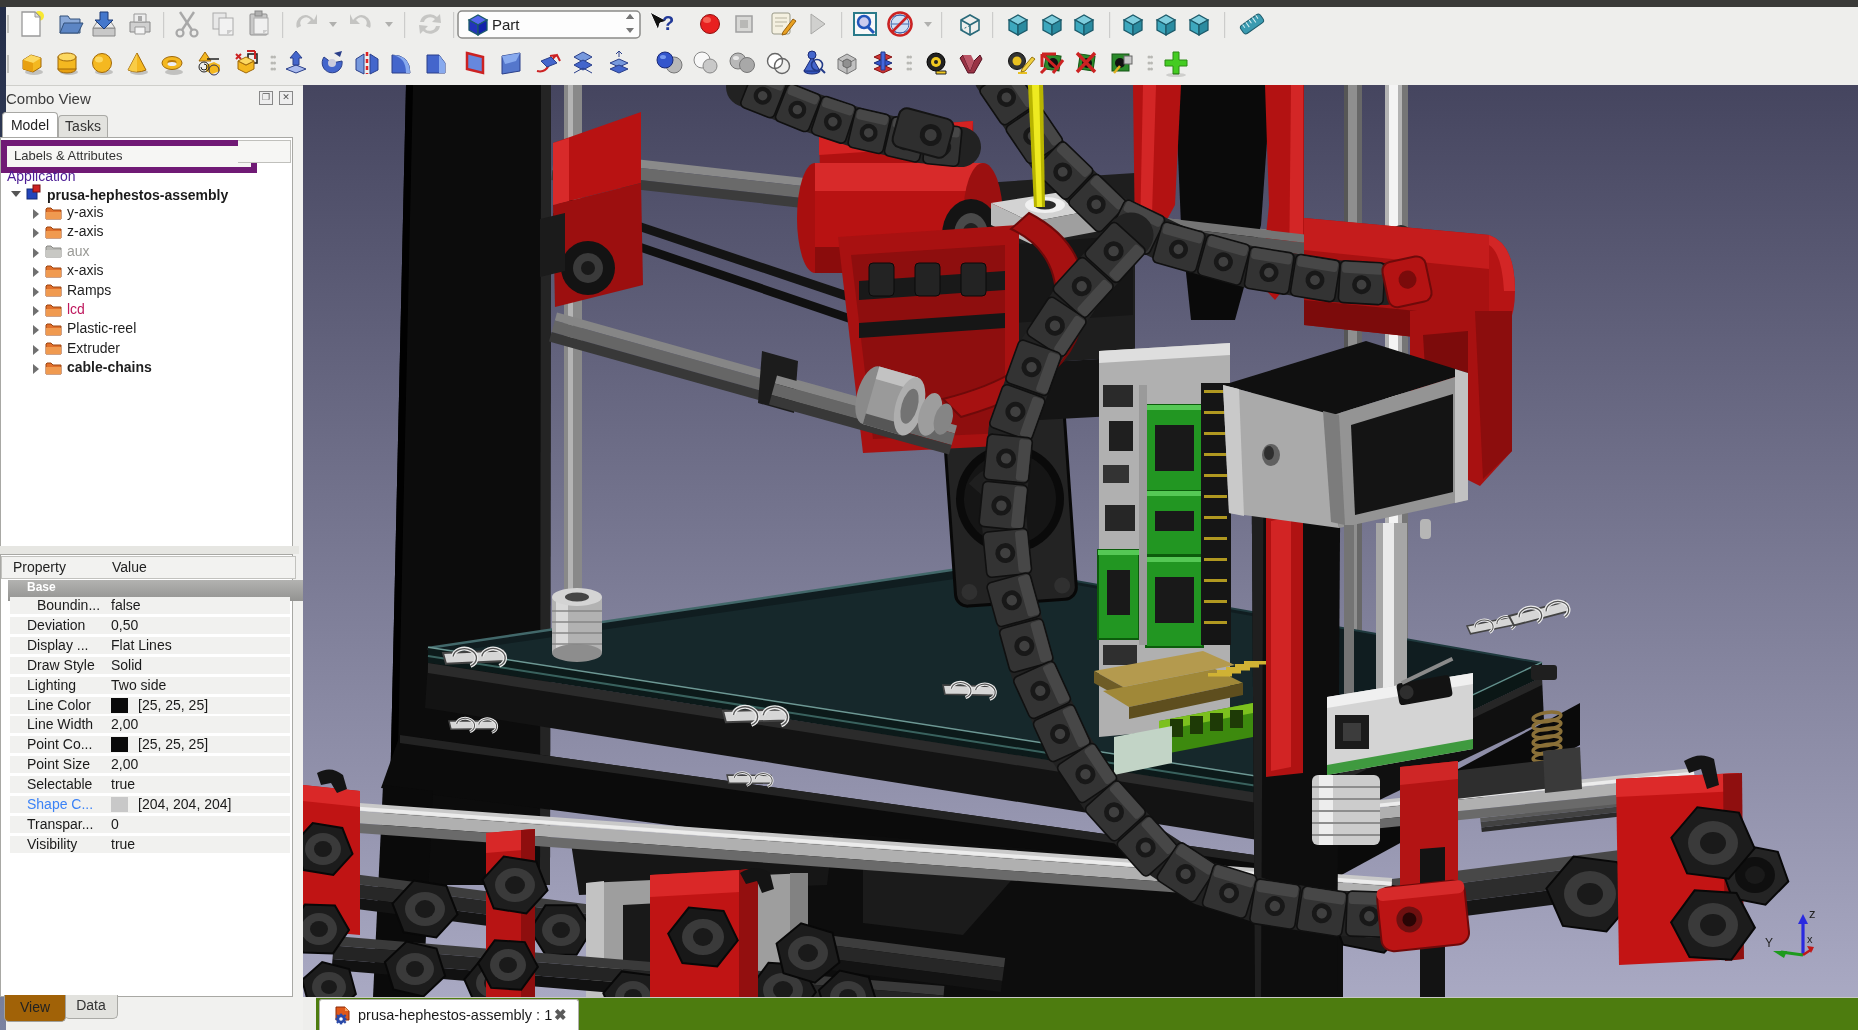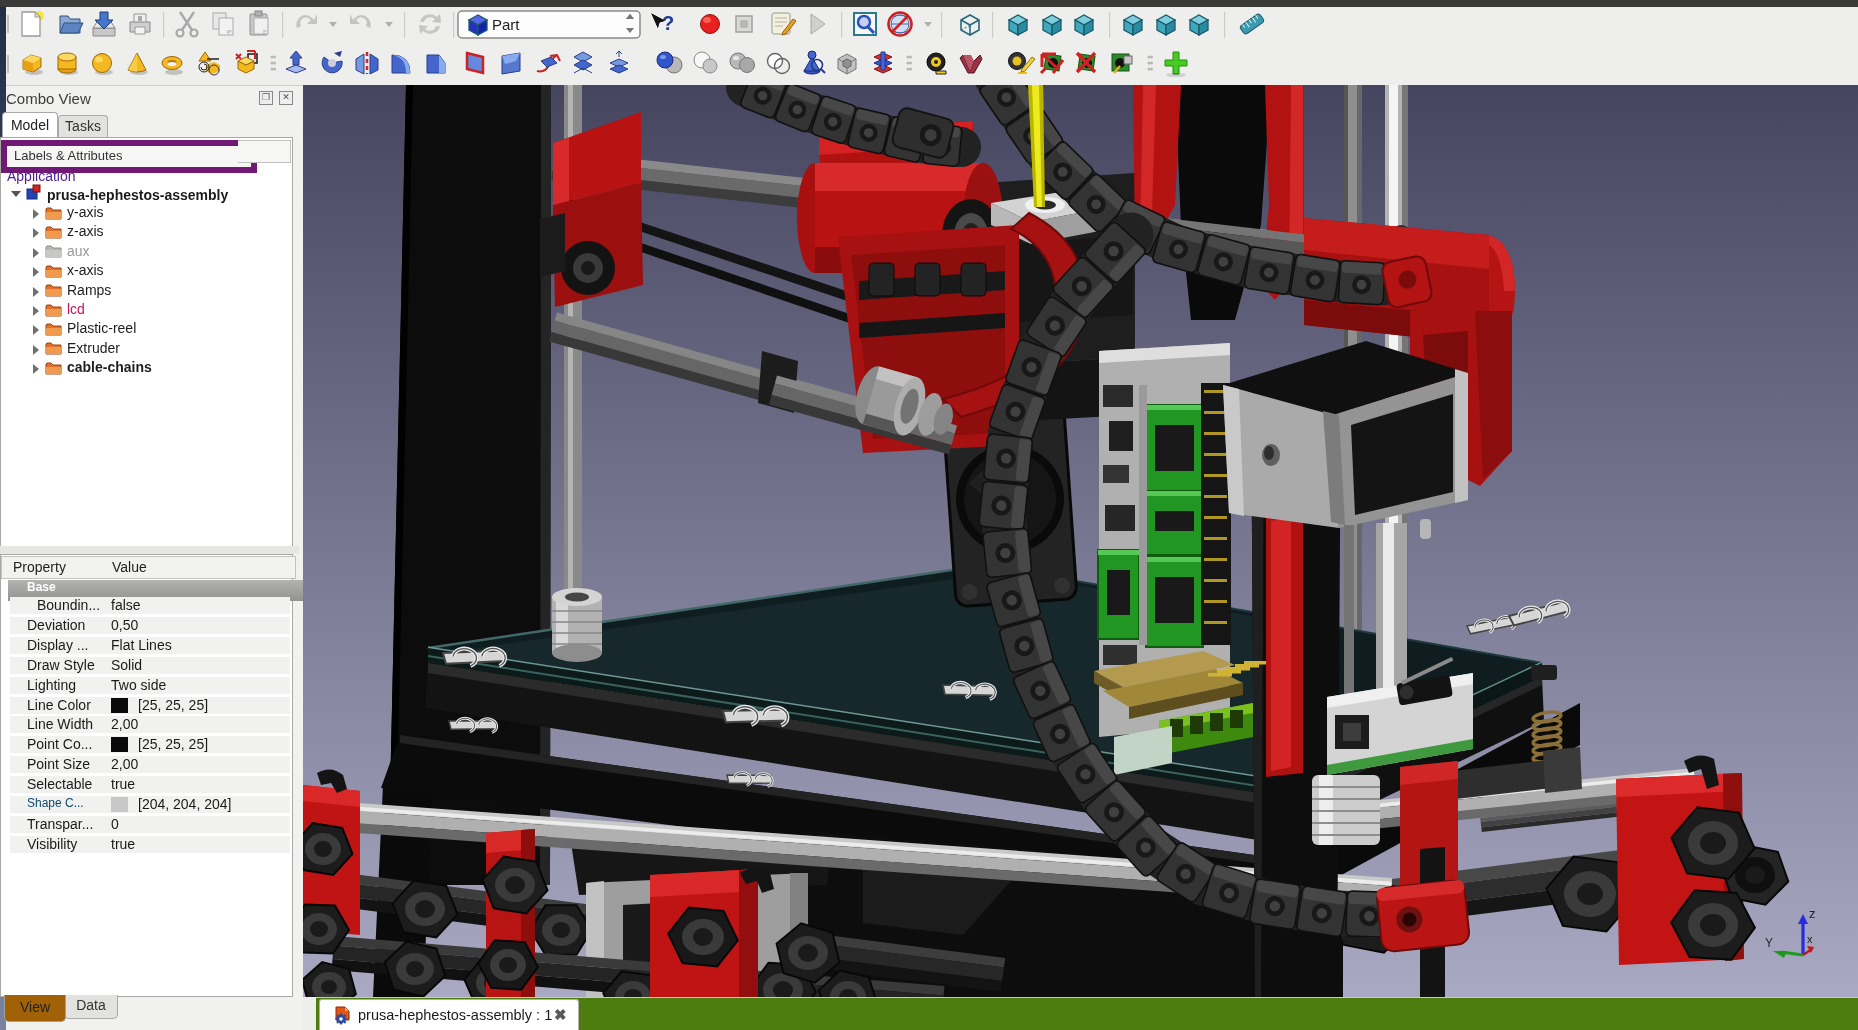--- a/index.html
+++ b/index.html
@@ -492,21 +492,21 @@
 <div style="position:absolute;left:26px;top:181.3px;font-size:14px;color:#1a1a1a;white-space:nowrap;">Point Co...</div>
 <div style="position:absolute;left:110px;top:182.3px;width:17px;height:15px;background:#0a0a0a;"></div>
 <div style="position:absolute;left:137px;top:181.3px;font-size:14px;color:#1a1a1a;white-space:nowrap;">[25, 25, 25]</div>
 <div style="position:absolute;left:9px;top:201.2px;width:280px;height:17px;background:#f1f1ef;"></div>
 <div style="position:absolute;left:26px;top:201.2px;font-size:14px;color:#1a1a1a;white-space:nowrap;">Point Size</div>
 <div style="position:absolute;left:110px;top:201.2px;font-size:14px;color:#1a1a1a;white-space:nowrap;">2,00</div>
 <div style="position:absolute;left:9px;top:221.1px;width:280px;height:17px;background:#f1f1ef;"></div>
 <div style="position:absolute;left:26px;top:221.1px;font-size:14px;color:#1a1a1a;white-space:nowrap;">Selectable</div>
 <div style="position:absolute;left:110px;top:221.1px;font-size:14px;color:#1a1a1a;white-space:nowrap;">true</div>
 <div style="position:absolute;left:9px;top:241.0px;width:280px;height:17px;background:#f1f1ef;"></div>
-<div style="position:absolute;left:26px;top:241.0px;font-size:12px;color:#0c4a6e;white-space:nowrap;">Shape C...</div>
+<div style="position:absolute;left:26px;top:241.0px;font-size:14px;color:#3b82f6;white-space:nowrap;">Shape C...</div>
 <div style="position:absolute;left:110px;top:242.0px;width:17px;height:15px;background:#c8c8c8;"></div>
 <div style="position:absolute;left:137px;top:241.0px;font-size:14px;color:#1a1a1a;white-space:nowrap;">[204, 204, 204]</div>
 <div style="position:absolute;left:9px;top:260.9px;width:280px;height:17px;background:#f1f1ef;"></div>
 <div style="position:absolute;left:26px;top:260.9px;font-size:14px;color:#1a1a1a;white-space:nowrap;">Transpar...</div>
 <div style="position:absolute;left:110px;top:260.9px;font-size:14px;color:#1a1a1a;white-space:nowrap;">0</div>
 <div style="position:absolute;left:9px;top:280.8px;width:280px;height:17px;background:#f1f1ef;"></div>
 <div style="position:absolute;left:26px;top:280.8px;font-size:14px;color:#1a1a1a;white-space:nowrap;">Visibility</div>
 <div style="position:absolute;left:110px;top:280.8px;font-size:14px;color:#1a1a1a;white-space:nowrap;">true</div>
 </div>
   </div>

